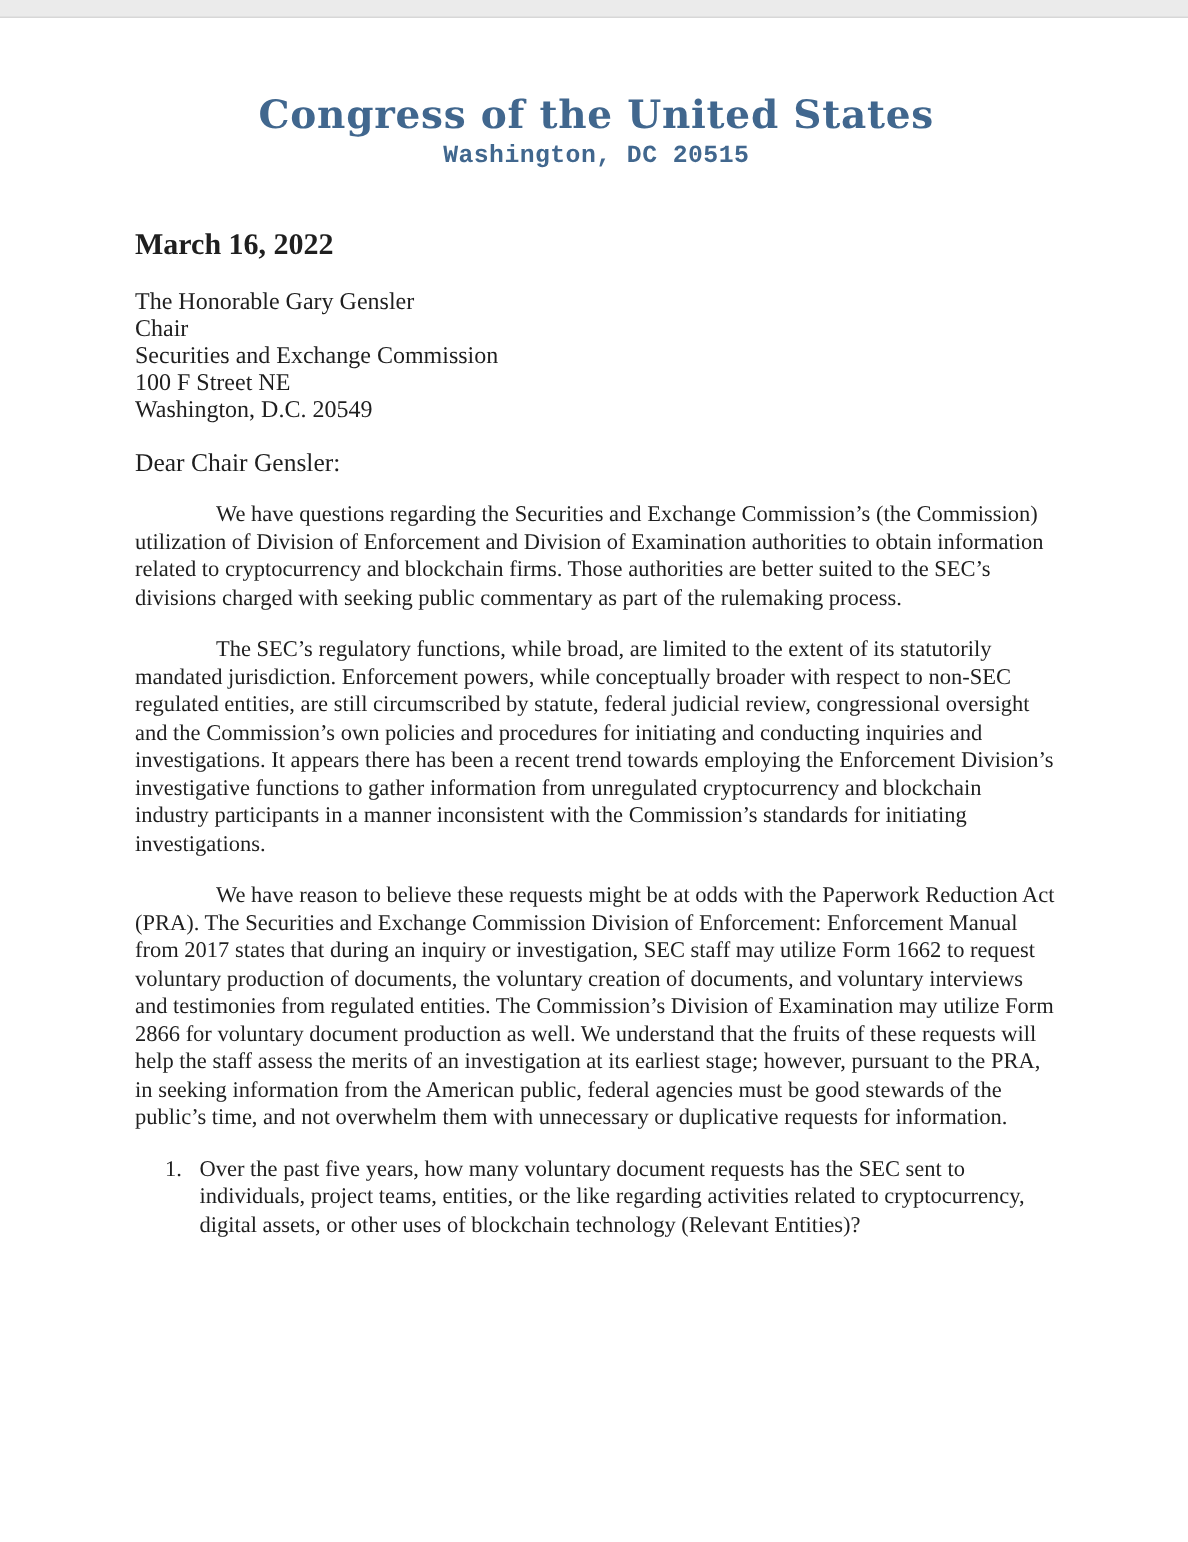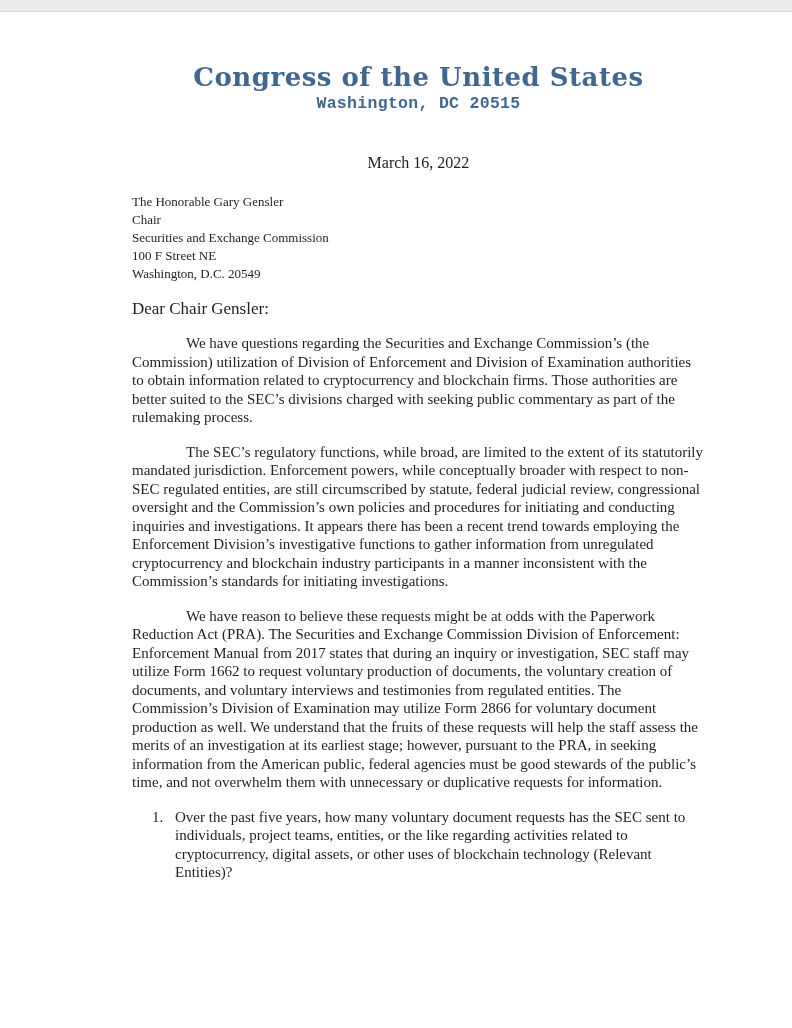--- a/index.html
+++ b/index.html
@@ -16,21 +16,20 @@
     position: relative;
   }
   .scan-top-edge {
     width: 792px;
     height: 11px;
     background: #ebebeb;
     border-bottom: 1px solid #d7d7d7;
   }
   .letter-page {
     padding: 0 87px 0 90px; 
-    margin-left: 42px;
   }
   .letterhead {
     text-align: center;
     margin-top: 50px;
     color: #41678e;
     font-family: "DejaVu Serif", "Liberation Serif", serif;
     font-weight: bold;
   }
   .letterhead-title {
     font-size: 26px;
@@ -38,28 +37,28 @@
     letter-spacing: 0.5px;
   }
   .letterhead-subtitle {
     font-size: 16.5px;
     line-height: 19px;
     margin-top: 2px;
     letter-spacing: 0.3px;
     font-family: Liberation Mono, monospace;
   }
   .letter-date {
-    text-align: center;
     margin-top: 41px;
-    font-size: 16px;
+    font-size: 20px;
     line-height: 18.5px;
+    font-weight: bold;
   }
   .recipient-address {
     margin-top: 20px;
-    font-size: 13px;
+    font-size: 16px;
     line-height: 18px;
   }
   .salutation {
     margin-top: 17px;
     font-size: 17px;
     line-height: 18.5px;
   }
   p.para {
     margin: 16px 0 0 0;
     font-size: 15px;

